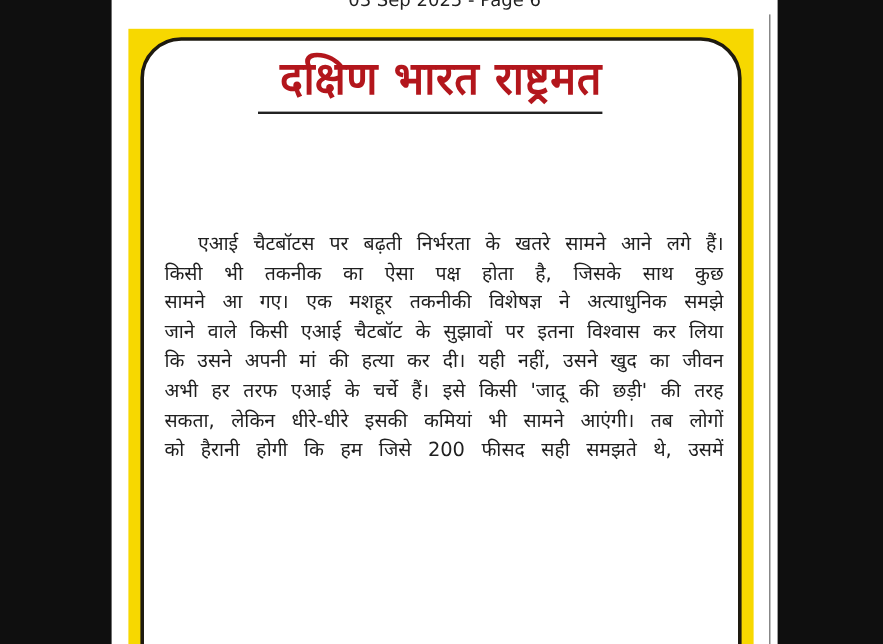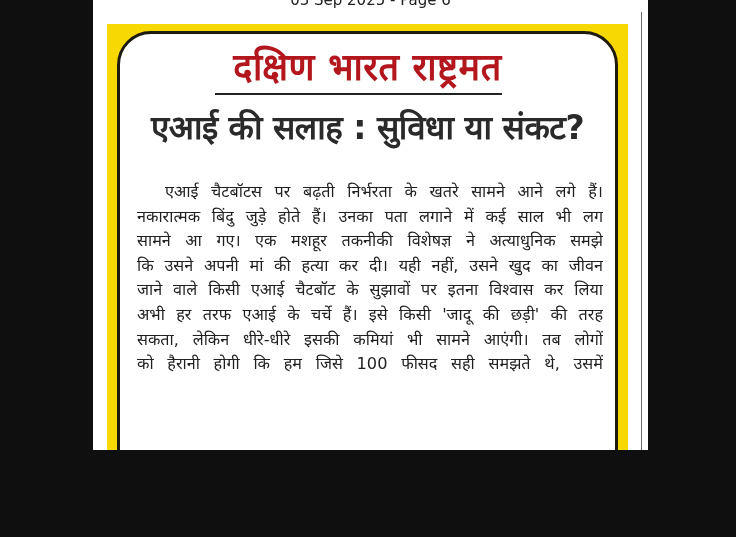--- a/index.html
+++ b/index.html
@@ -2,21 +2,21 @@
 <html><head>
   <meta charset="utf-8">
   <style>
     * { margin: 0; padding: 0; box-sizing: border-box; }
     html, body {
       width: 736px; height: 537px; overflow: hidden;
       background: #0f0f0f;
       font-family: "DejaVu Sans", sans-serif;
     }
     .viewer {
-      position: relative; width: 736px; height: 450px;
+      position: relative; width: 736px; height: 537px;
       background: #0f0f0f; overflow: hidden;
     }
     .page {
       position: absolute; left: 93px; top: 0; width: 555px; height: 537px;
       background: #ffffff; overflow: hidden;
     }
     .page-header {
       position: absolute; top: -9px; left: 0; width: 100%;
       text-align: center; font-size: 15px; color: #222;
       font-family: "DejaVu Sans", sans-serif;
@@ -54,42 +54,41 @@
     }
     .body-text {
       position: absolute; top: 146px; left: 17px; right: 12px;
       font-family: "DejaVu Sans", sans-serif;
       font-size: 16.2px; line-height: 24.6px; color: #1f1f1f;
     }
     .body-line {
       display: block; white-space: nowrap; text-align: justify;
       text-align-last: justify; height: 24.6px; overflow: hidden;
     }
-    .body-line.first { padding-left: 28px; }
+    .body-line.first { padding-left: 28px; margin-top: 11px; }
   </style>
 </head>
 <body>
 
 <div class="viewer">
   <div class="page">
     <div class="page-header">03 Sep 2025 - Page 6</div>
     <div class="page-edge-line"></div>
 
     <div class="clip-frame">
       <div class="clip-inner">
         <div class="masthead">दक्षिण भारत राष्ट्रमत</div>
         <div class="masthead-rule"></div>
-        <div class="headline">एआई की सलाह : सुविधा या संकट?</div>
 
         <div class="body-text">
           <span class="body-line first">एआई चैटबॉटस पर बढ़ती निर्भरता के खतरे सामने आने लगे हैं।</span>
-          <span class="body-line">नकारात्मक बिंदु जुड़े होते हैं। उनका पता लगाने में कई साल भी लग</span>
+          <span class="body-line">किसी भी तकनीक का ऐसा पक्ष होता है, जिसके साथ कुछ</span>
           <span class="body-line">सामने आ गए। एक मशहूर तकनीकी विशेषज्ञ ने अत्याधुनिक समझे</span>
+          <span class="body-line">जाने वाले किसी एआई चैटबॉट के सुझावों पर इतना विश्वास कर लिया</span>
           <span class="body-line">कि उसने अपनी मां की हत्या कर दी। यही नहीं, उसने खुद का जीवन</span>
-          <span class="body-line">जाने वाले किसी एआई चैटबॉट के सुझावों पर इतना विश्वास कर लिया</span>
           <span class="body-line">अभी हर तरफ एआई के चर्चे हैं। इसे किसी 'जादू की छड़ी' की तरह</span>
           <span class="body-line">सकता, लेकिन धीरे-धीरे इसकी कमियां भी सामने आएंगी। तब लोगों</span>
-          <span class="body-line">को हैरानी होगी कि हम जिसे 100 फीसद सही समझते थे, उसमें</span>
+          <span class="body-line">को हैरानी होगी कि हम जिसे 200 फीसद सही समझते थे, उसमें</span>
         </div>
       </div>
     </div>
   </div>
 </div>
 
 </body></html>

